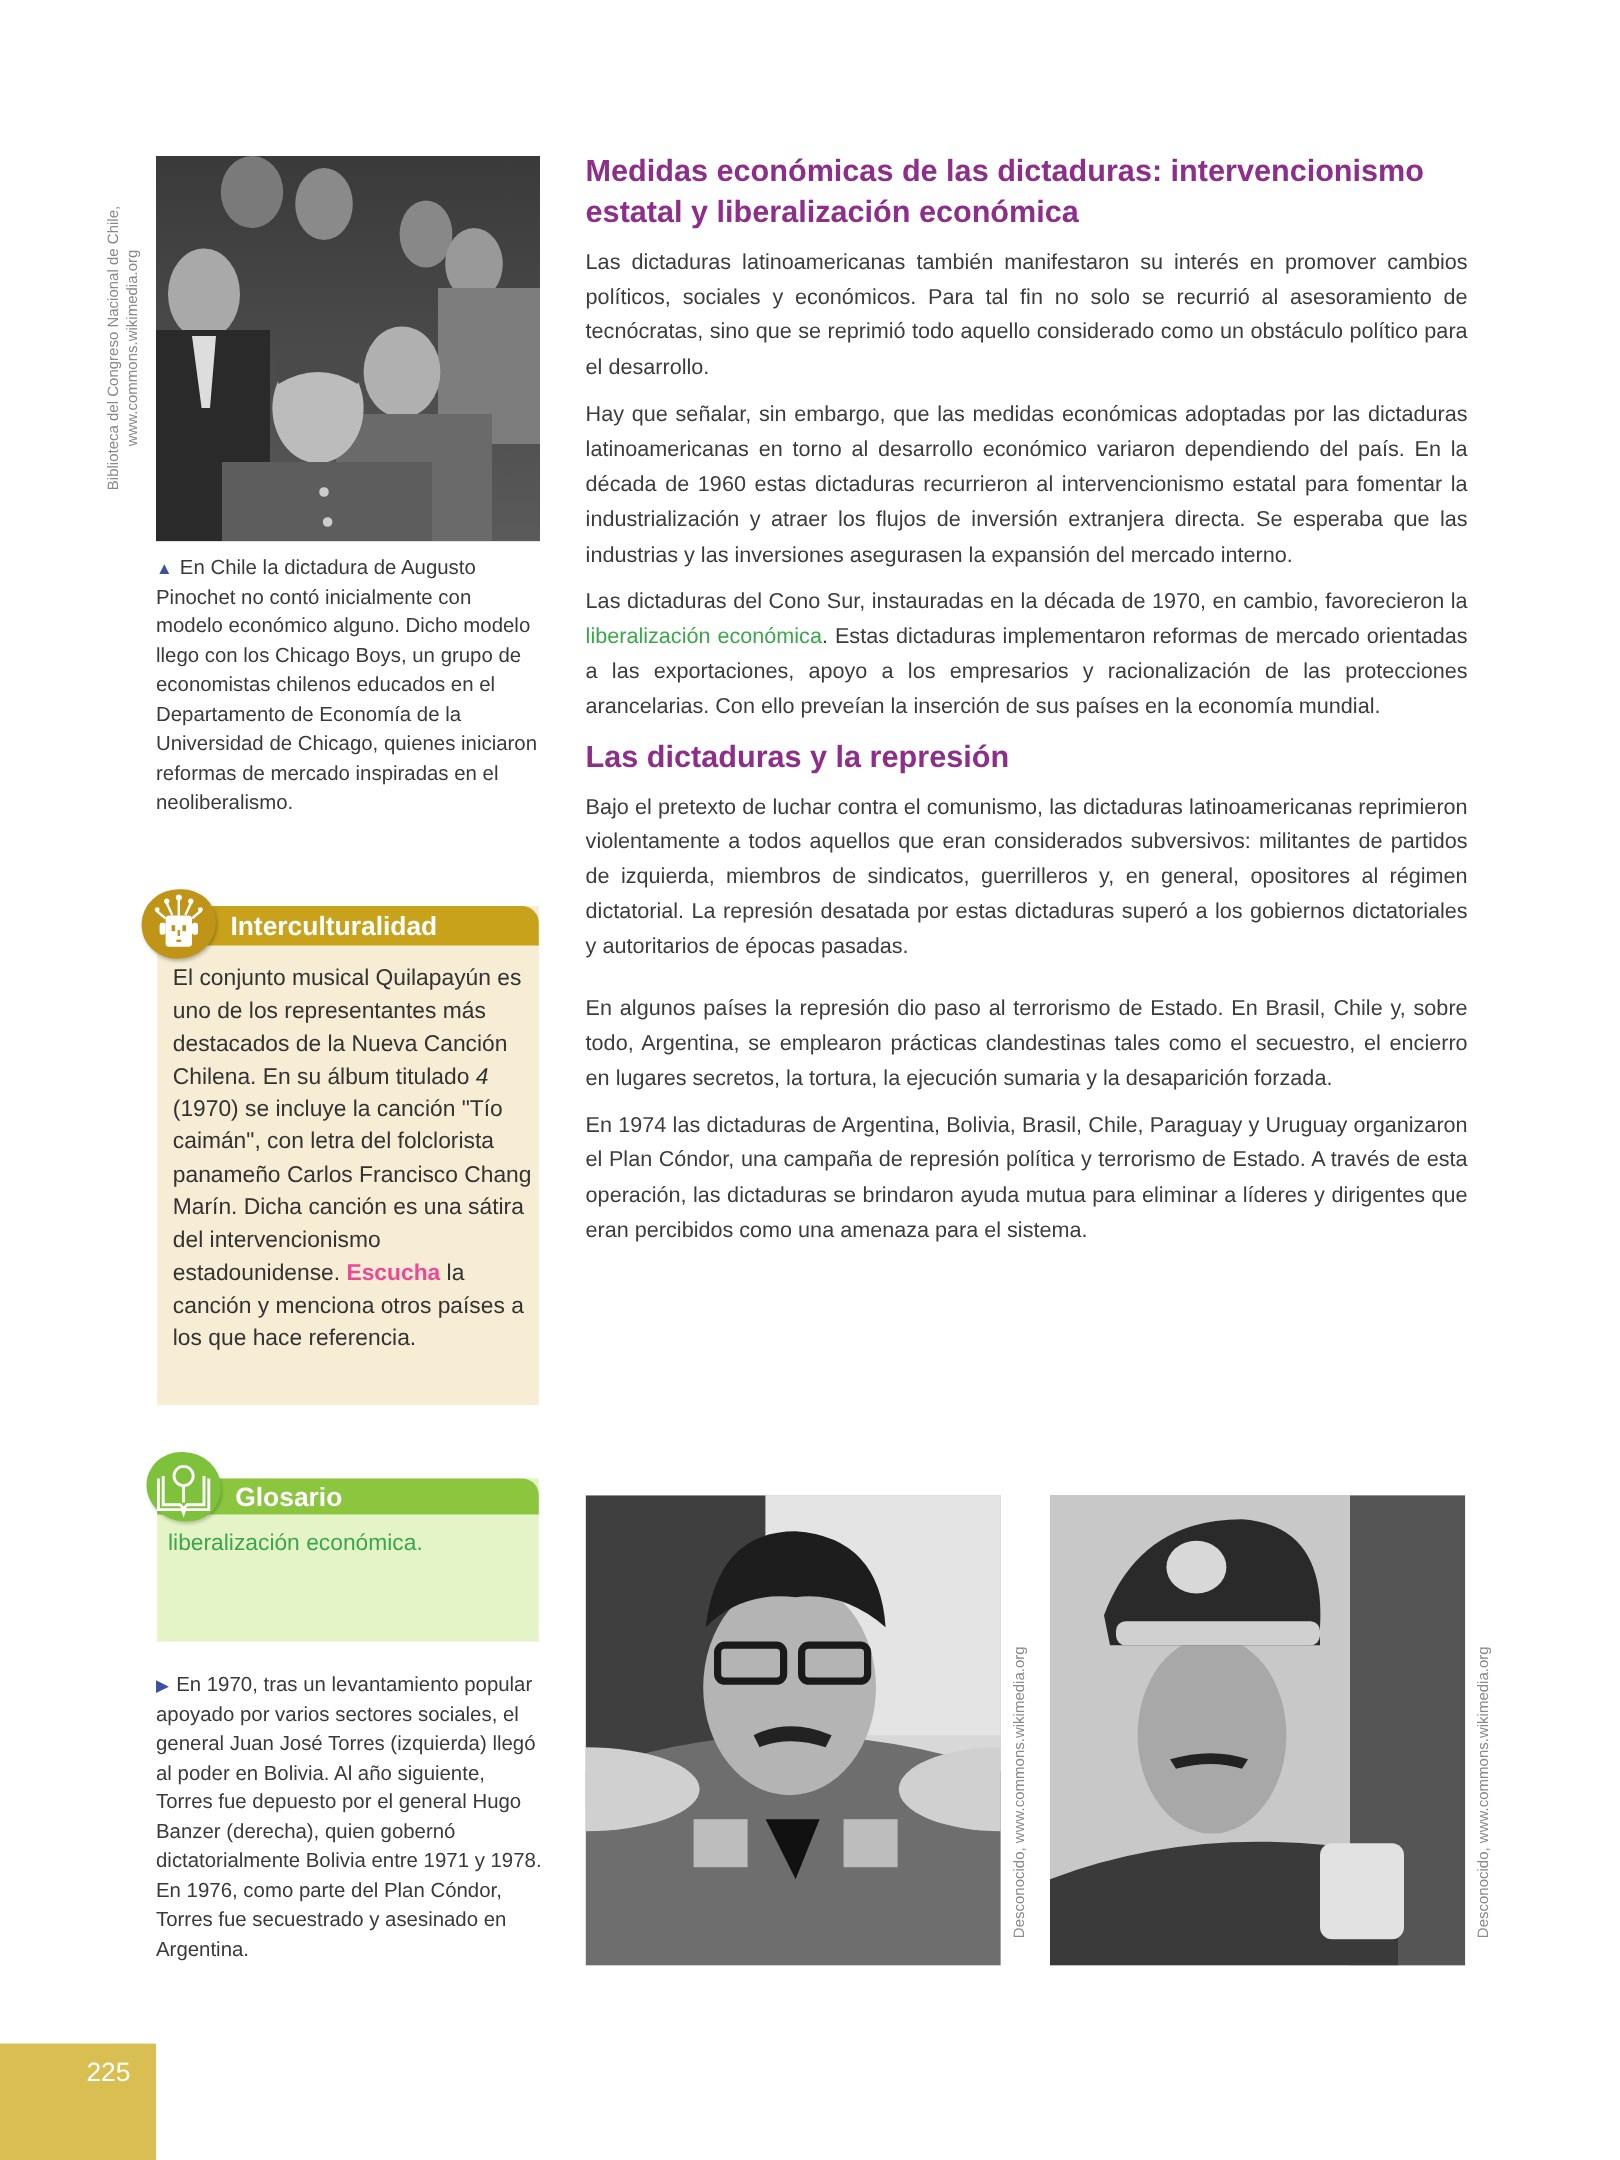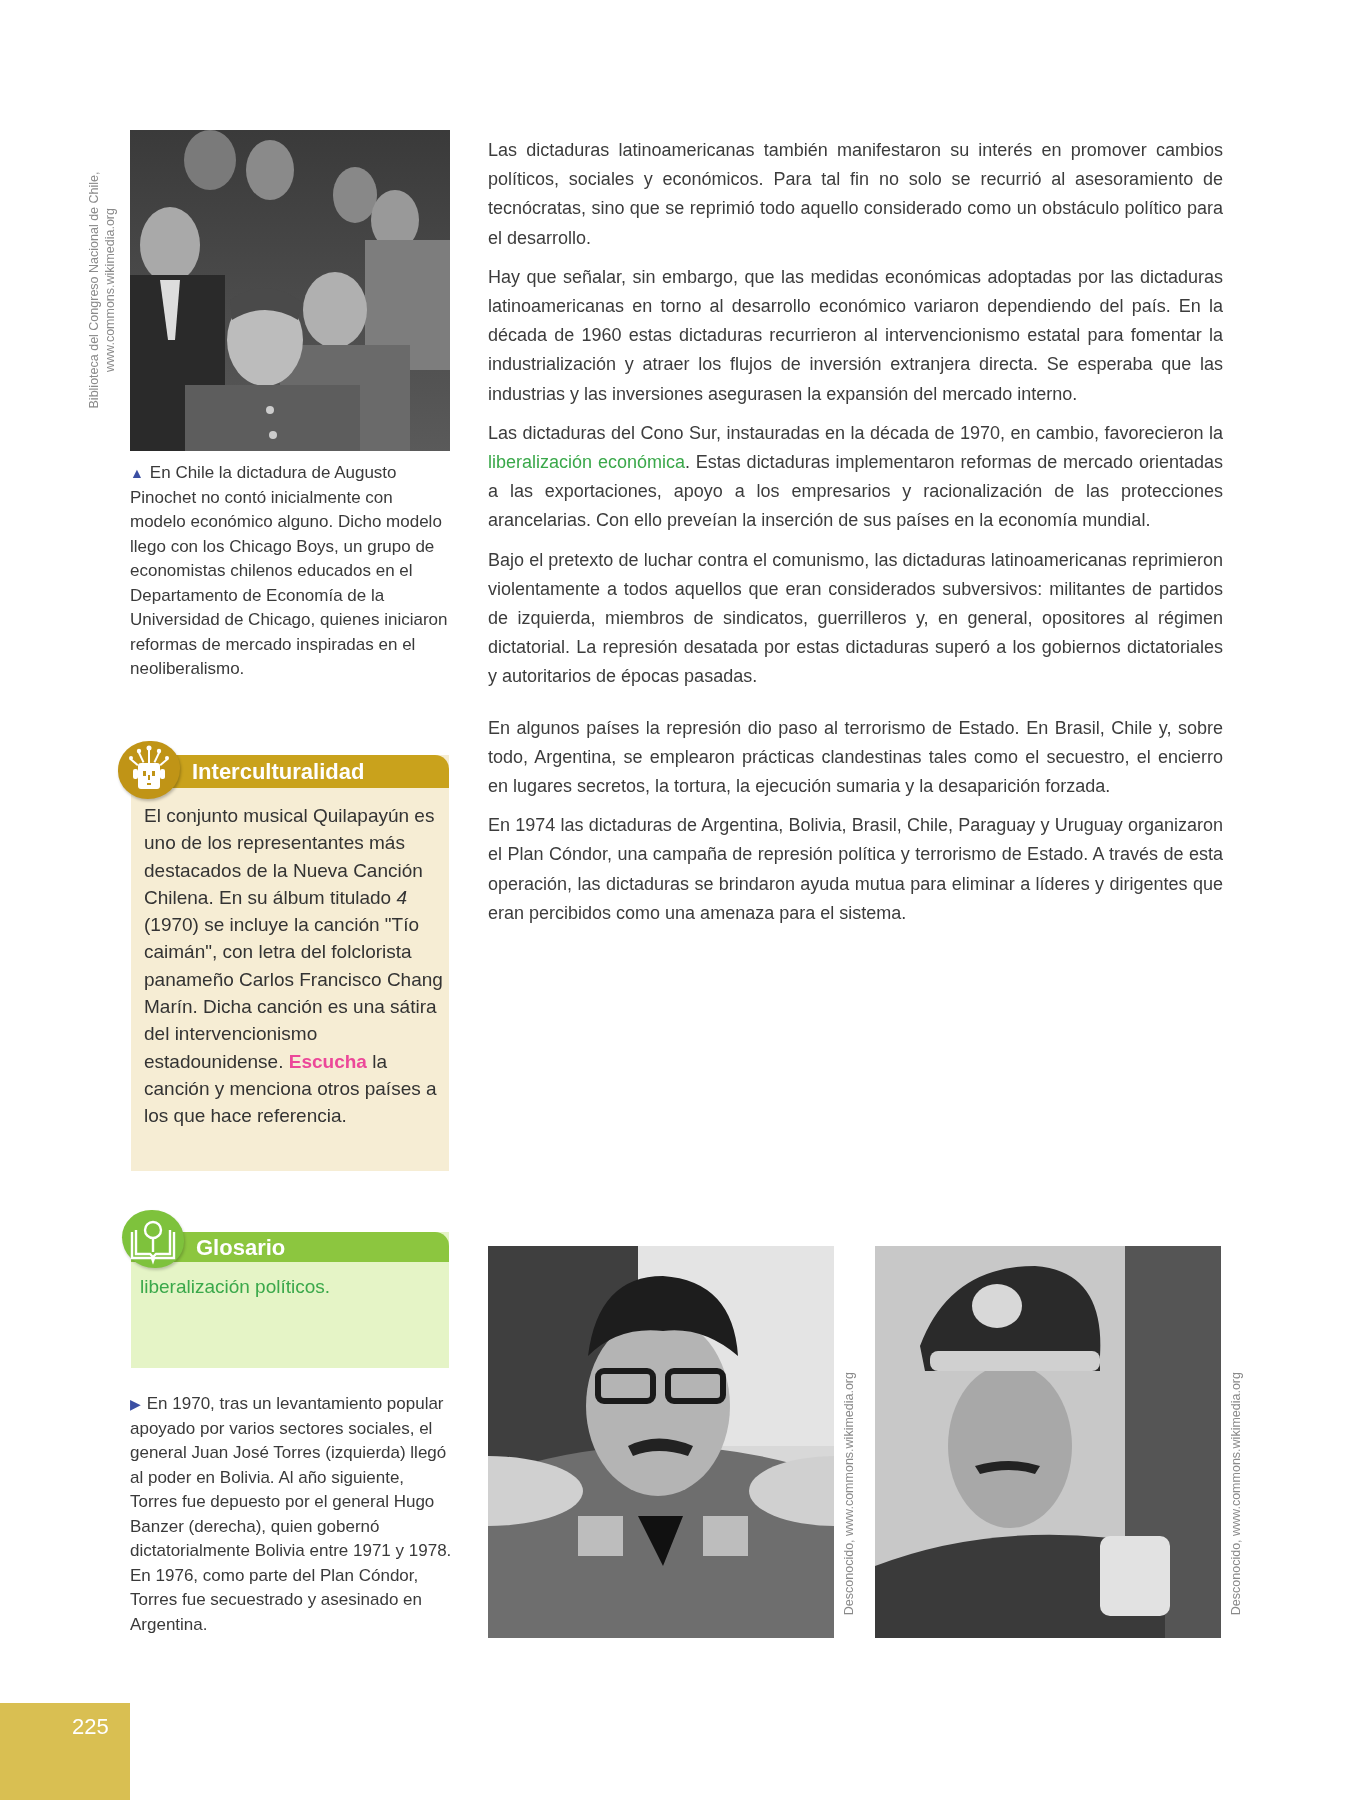--- a/index.html
+++ b/index.html
@@ -189,31 +189,33 @@
       <path d="M10 22 L10 48 L30 48 L31 51 L32 48 L52 48 L52 22"></path>
       <path d="M14 20 L14 44 L28 44 L31 47"></path>
       <path d="M48 20 L48 44 L34 44 L31 47"></path>
       <circle cx="31" cy="20" r="8"></circle>
       <line x1="31" y1="28" x2="31" y2="42"></line>
     </g>
   </svg>
 </div>
 <div class="glos-title">Glosario</div>
 <div class="glos-body">
-  <div class="glos-term">liberalización políticos.</div>
+  <div class="glos-term">liberalización económica.</div>
 </div>
 
 <div class="caption" style="left:130px; top:1392px; width:325px;">
   <span class="tri">▶</span><span>En 1970, tras un levantamiento popular apoyado por varios sectores sociales, el general Juan José Torres (izquierda) llegó al poder en Bolivia. Al año siguiente, Torres fue depuesto por el general Hugo Banzer (derecha), quien gobernó dictatorialmente Bolivia entre 1971 y 1978. En 1976, como parte del Plan Cóndor, Torres fue secuestrado y asesinado en Argentina.</span>
 </div>
 
 <div class="main-col">
+  <h2 class="h2">Medidas económicas de las dictaduras: intervencionismo estatal y liberalización económica</h2>
   <p class="para" style="margin-top:10px;">Las dictaduras latinoamericanas también manifestaron su interés en promover cambios políticos, sociales y económicos. Para tal fin no solo se recurrió al asesoramiento de tecnócratas, sino que se reprimió todo aquello considerado como un obstáculo político para el desarrollo.</p>
   <p class="para" style="margin-top:10px;">Hay que señalar, sin embargo, que las medidas económicas adoptadas por las dictaduras latinoamericanas en torno al desarrollo económico variaron dependiendo del país. En la década de 1960 estas dictaduras recurrieron al intervencionismo estatal para fomentar la industrialización y atraer los flujos de inversión extranjera directa. Se esperaba que las industrias y las inversiones asegurasen la expansión del mercado interno.</p>
   <p class="para" style="margin-top:10px;"><span>Las dictaduras del Cono Sur, instauradas en la década de 1970, en cambio, favorecieron la </span><span class="hl-green">liberalización económica</span><span>. Estas dictaduras implementaron reformas de mercado orientadas a las exportaciones, apoyo a los empresarios y racionalización de las protecciones arancelarias. Con ello preveían la inserción de sus países en la economía mundial.</span></p>
+  <h2 class="h2" style="margin-top:10px;">Las dictaduras y la represión</h2>
   <p class="para" style="margin-top:10px;">Bajo el pretexto de luchar contra el comunismo, las dictaduras latinoamericanas reprimieron violentamente a todos aquellos que eran considerados subversivos: militantes de partidos de izquierda, miembros de sindicatos, guerrilleros y, en general, opositores al régimen dictatorial. La represión desatada por estas dictaduras superó a los gobiernos dictatoriales y autoritarios de épocas pasadas.</p>
   <p class="para" style="margin-top:22px;">En algunos países la represión dio paso al terrorismo de Estado. En Brasil, Chile y, sobre todo, Argentina, se emplearon prácticas clandestinas tales como el secuestro, el encierro en lugares secretos, la tortura, la ejecución sumaria y la desaparición forzada.</p>
   <p class="para" style="margin-top:10px;">En 1974 las dictaduras de Argentina, Bolivia, Brasil, Chile, Paraguay y Uruguay organizaron el Plan Cóndor, una campaña de represión política y terrorismo de Estado. A través de esta operación, las dictaduras se brindaron ayuda mutua para eliminar a líderes y dirigentes que eran percibidos como una amenaza para el sistema.</p>
 </div>
 
 <div class="photo" style="left:488px; top:1246px; width:346px; height:392px; background:#cfcfcf;" aria-label="General Juan José Torres">
   <svg viewBox="0 0 346 392" preserveAspectRatio="none">
     <rect width="346" height="392" fill="#d8d8d8"></rect>
     <rect width="150" height="260" fill="#3f3f3f"></rect>
     <rect x="150" width="196" height="200" fill="#e4e4e4"></rect>

